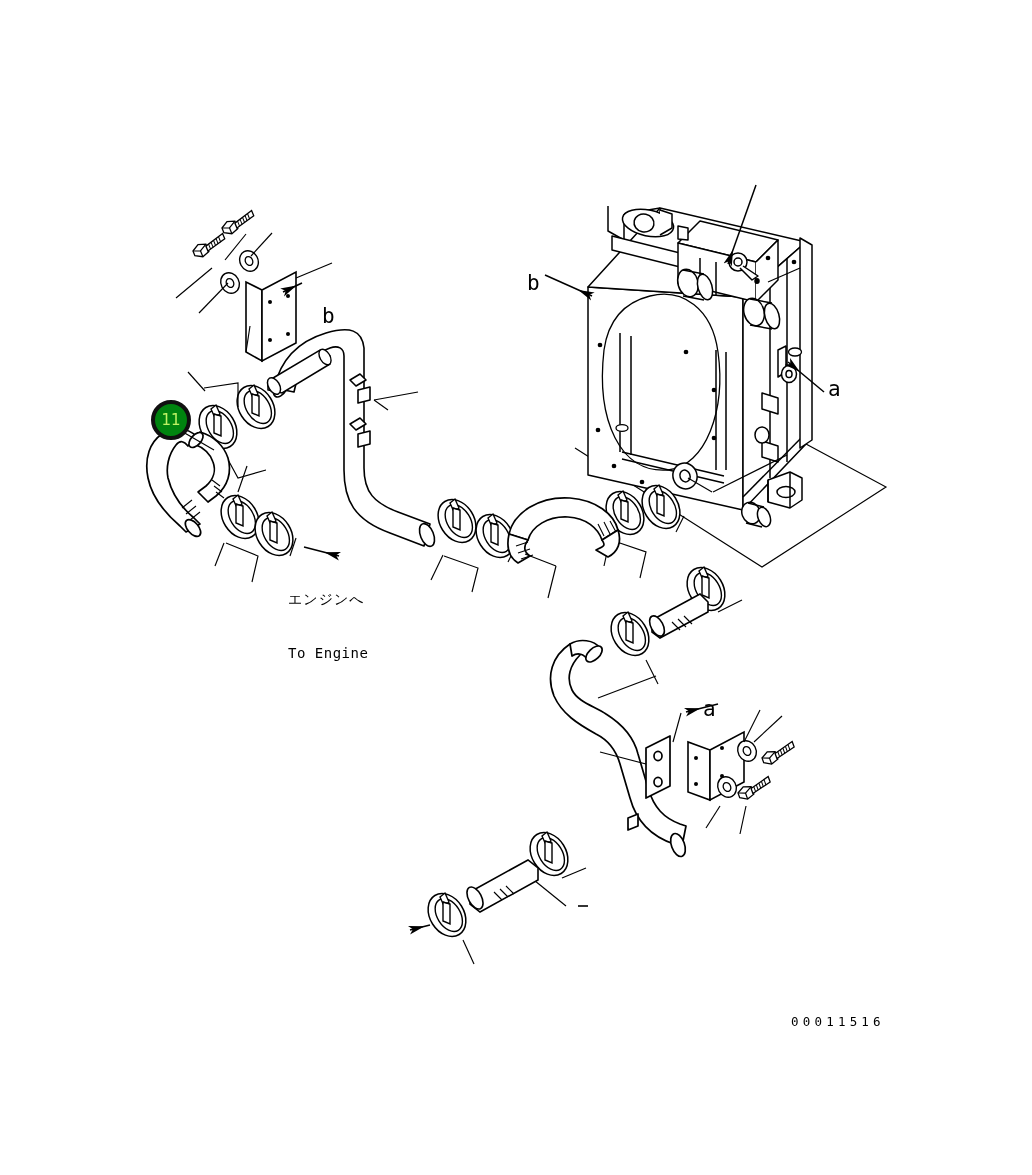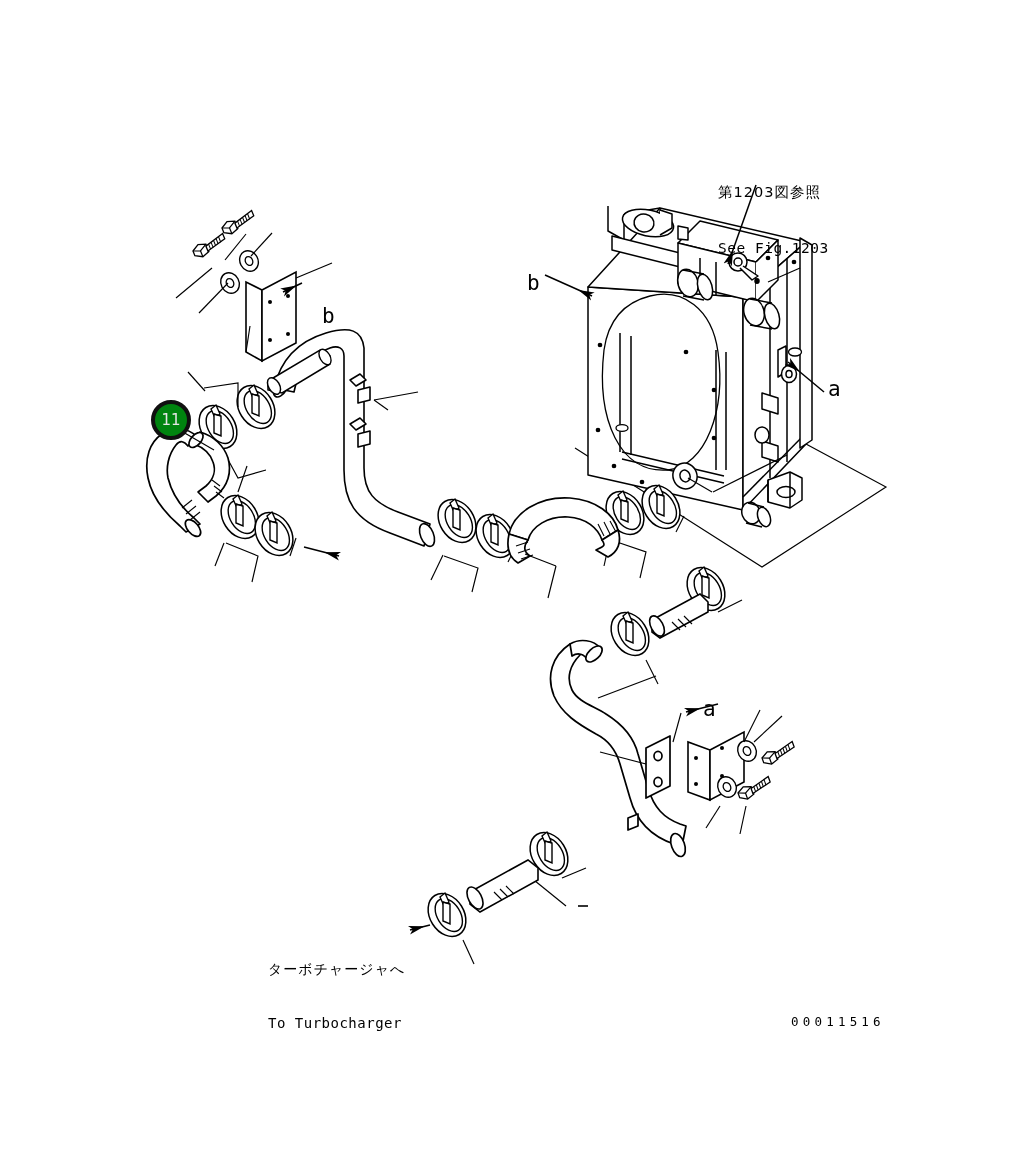--- a/index.html
+++ b/index.html
@@ -410,35 +410,31 @@
 
     <g>
       <path d="M545,275 L592,296" stroke="#000" stroke-width="1.5" fill="none" marker-end="url(#arrowSolid)"></path>
     </g>
 
     <g>
       <path d="M824,392 L788,362" stroke="#000" stroke-width="1.5" fill="none" marker-end="url(#arrowSolid)"></path>
     </g>
   </svg>
 
-  <div class="lbl lbl-ref" style="left:718px; top:146px;">
-    <div class="lbl-jp lbl-ref">第1203図参照</div>
-    <div>See Fig.1203</div>
+
+  <div class="lbl lbl-flow" style="left:288px; top:555px;">
+    <div class="lbl-jp lbl-flow">エンジンへ</div>
+    <div>To Engine</div>
   </div>
 
-
-  <div class="lbl lbl-flow" style="left:268px; top:925px;">
-    <div class="lbl-jp lbl-flow">ターボチャージャへ</div>
-    <div>To Turbocharger</div>
-  </div>
 
   <div class="lbl lbl-sec" style="left:322px; top:303px;">b</div>
   <div class="lbl lbl-sec" style="left:527px; top:270px;">b</div>
   <div class="lbl lbl-sec" style="left:828px; top:376px;">a</div>
   <div class="lbl lbl-sec" style="left:703px; top:696px;">a</div>
 
   <div class="lbl lbl-dwg" style="left:791px; top:1014px;">00011516</div>
 
-  <div class="callout" style="left: 151px; top: 400px; background: rgb(0, 132, 15); border: 4px solid rgb(16, 16, 16); color: #e5e5e5;">
+  <div class="callout" style="left: 151px; top: 400px; background: rgb(0, 132, 15); border: 4px solid rgb(16, 16, 16); color: #bef264;">
     <span>11</span>
   </div>
 
 </div>
 
 </body></html>

